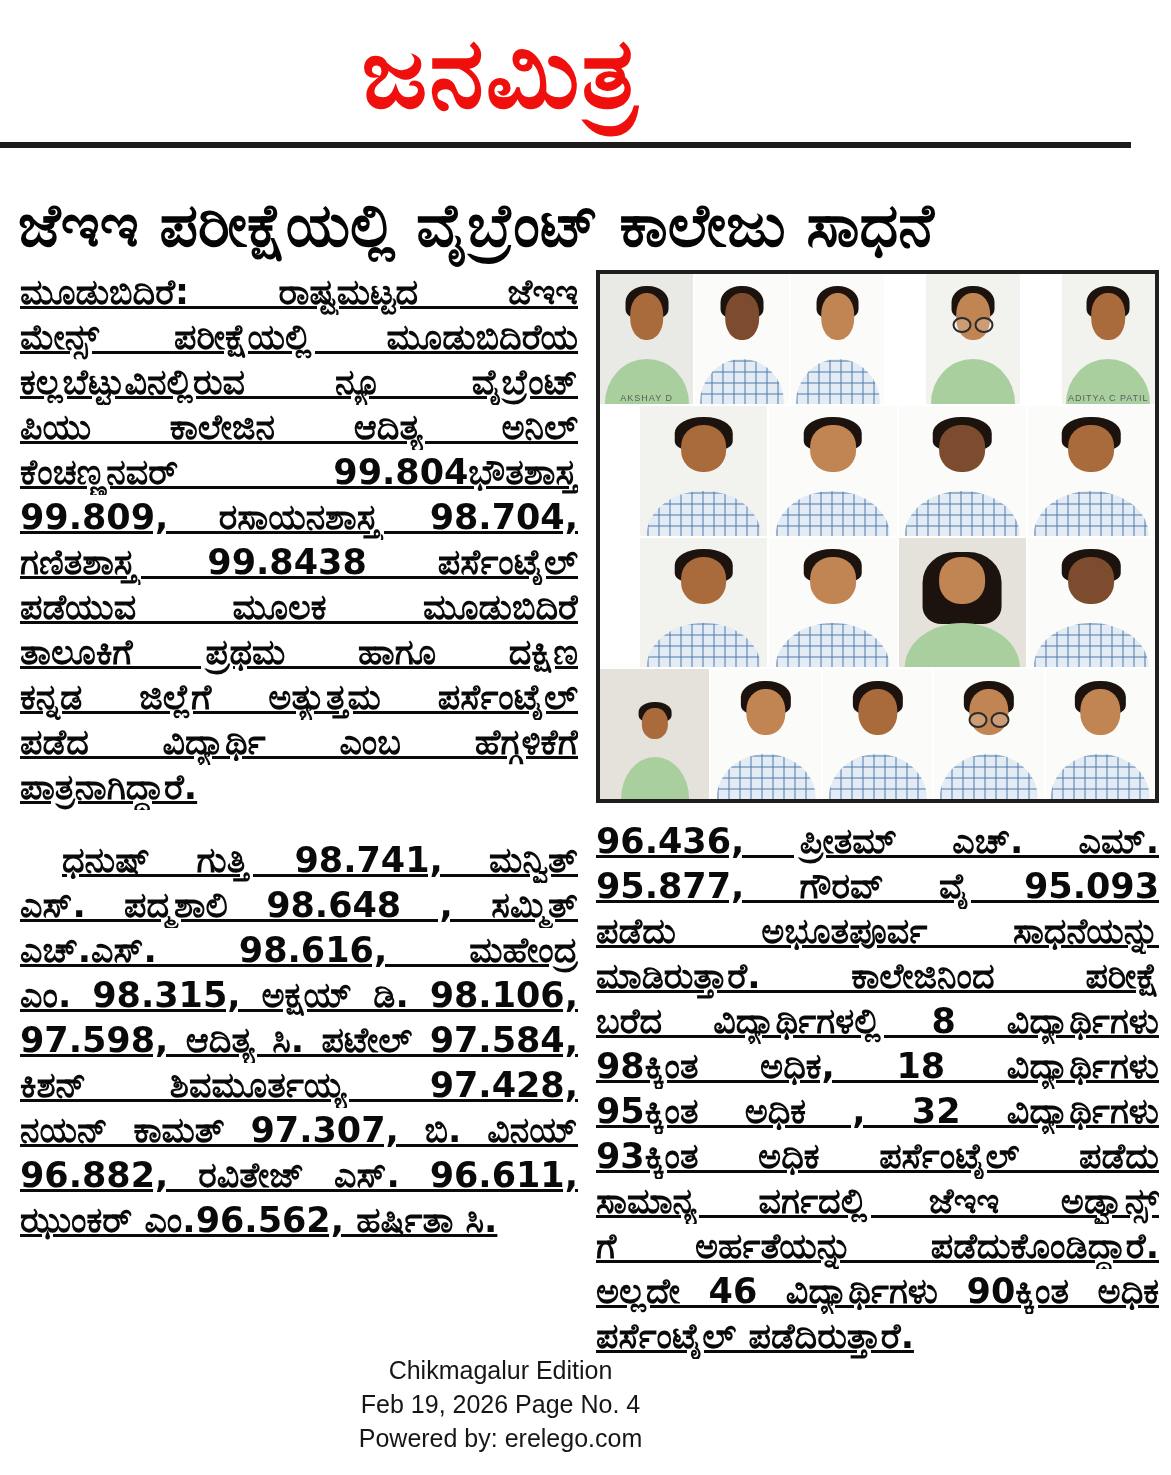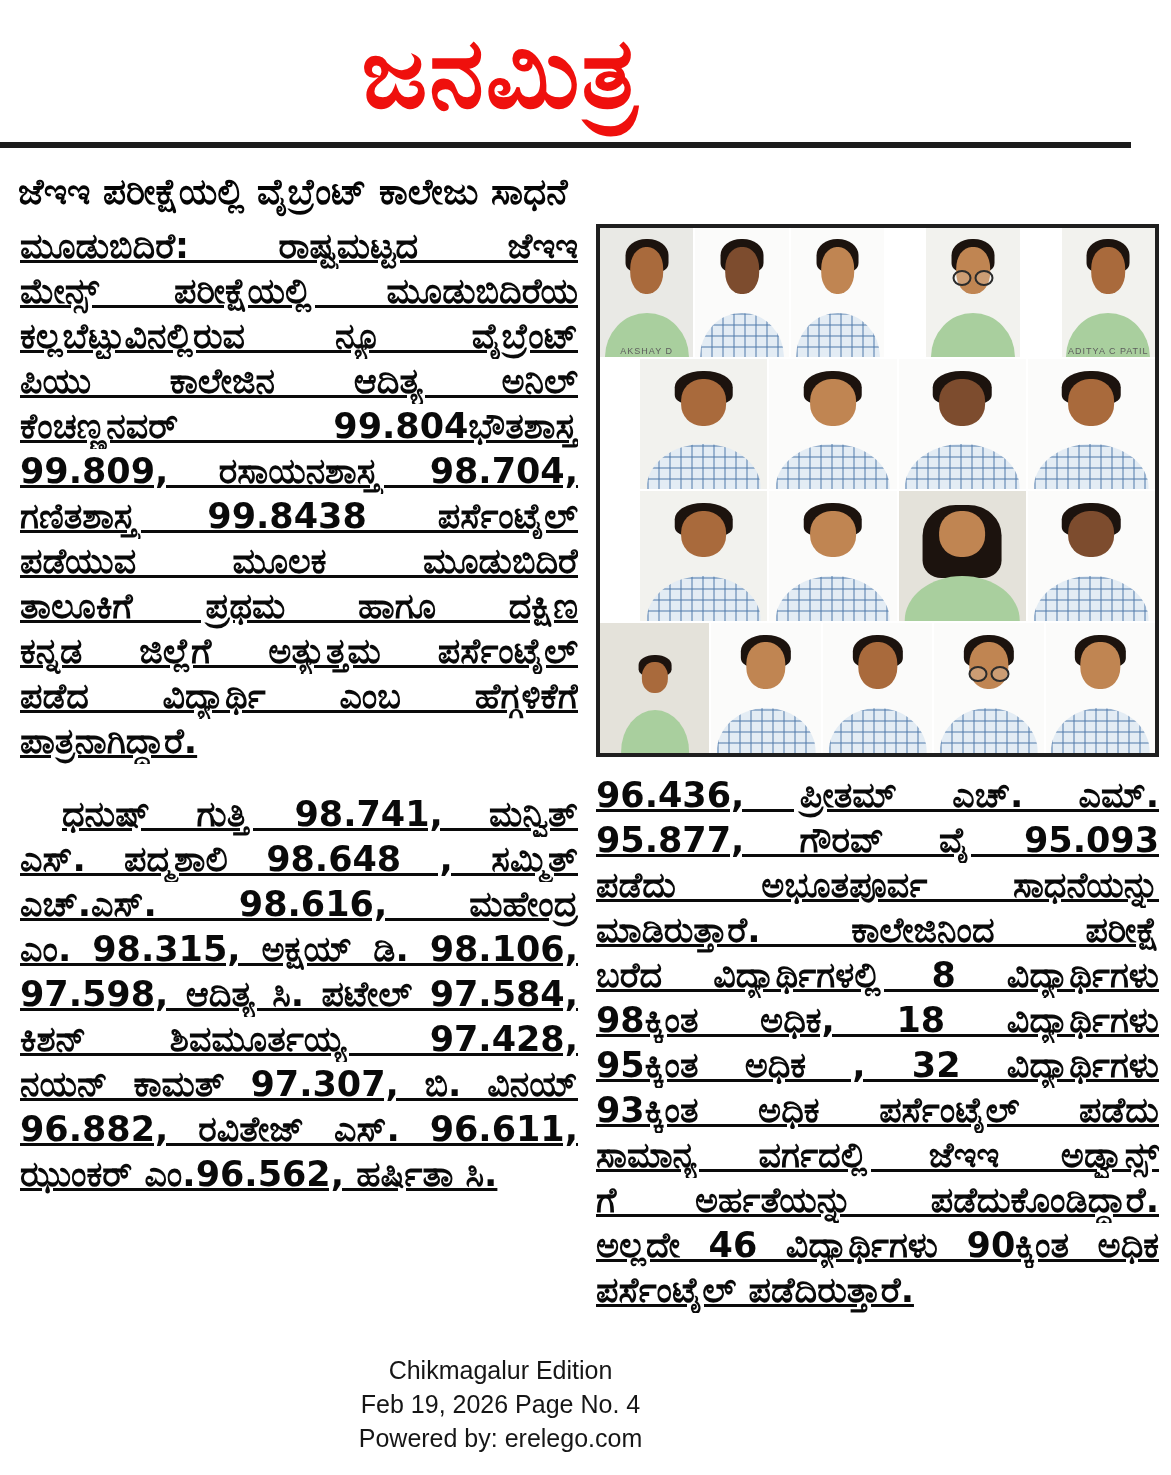--- a/index.html
+++ b/index.html
@@ -16,23 +16,23 @@
     display:flex;align-items:center;justify-content:center;
   }
   .masthead .title{
     font-size:98px;font-weight:bold;color:#ef100d;line-height:1;
     letter-spacing:2px;
   }
   .rule{height:6px;background:#1c1c1c;width:1131px;margin:0;}
 
   
   .headline{
-    font-size:36px;font-weight:bold;line-height:1.1;
+    font-size:60px;font-weight:bold;line-height:1.1;
     padding:24px 18px 10px 18px;color:#050505;
-    white-space:nowrap;overflow:hidden;
+    white-space:nowrap;overflow:hidden;margin-top:20px;
   }
 
   
   .columns{display:flex;padding:0 12px 0 20px;gap:18px;align-items:flex-start;text-decoration:underline;}
   .col-left{width:558px;flex:0 0 558px;padding-top:2px;}
   .col-right{width:563px;flex:0 0 563px;}
 
   .para{margin:0 0 28px 0;}
   .line{
     font-size:35px;font-weight:bold;line-height:45px;

